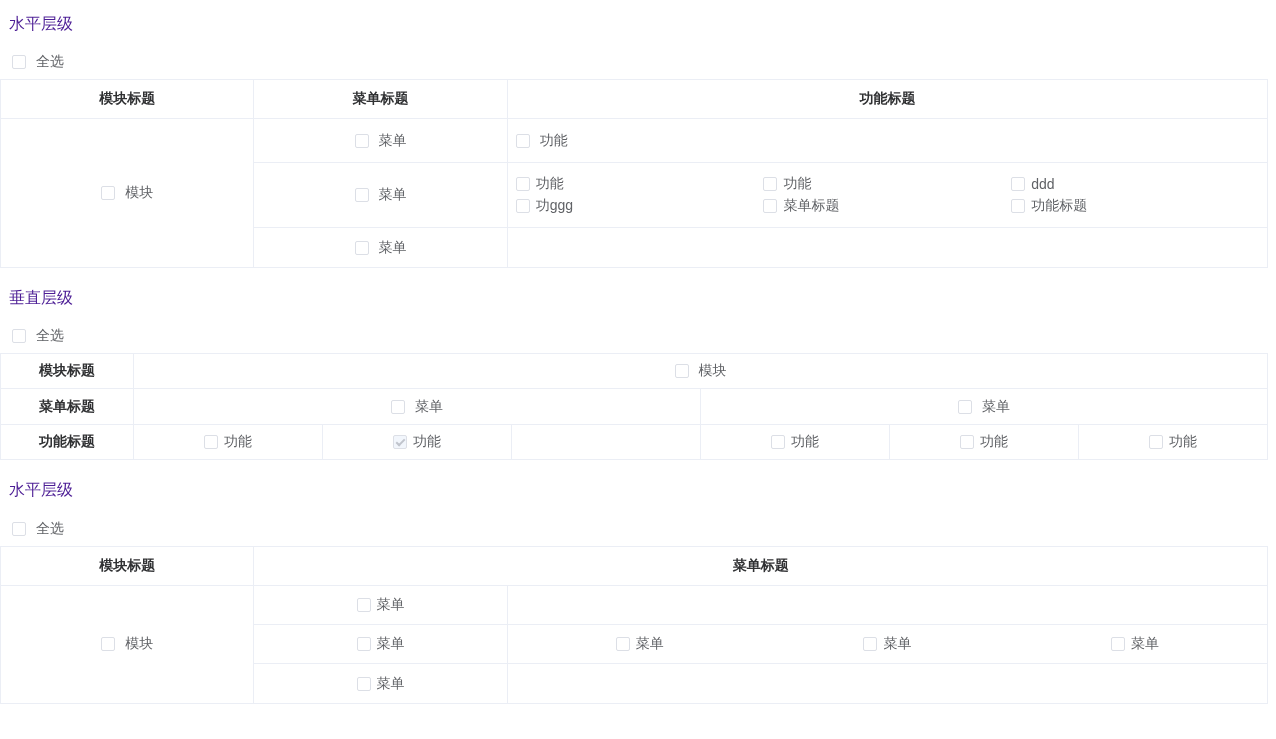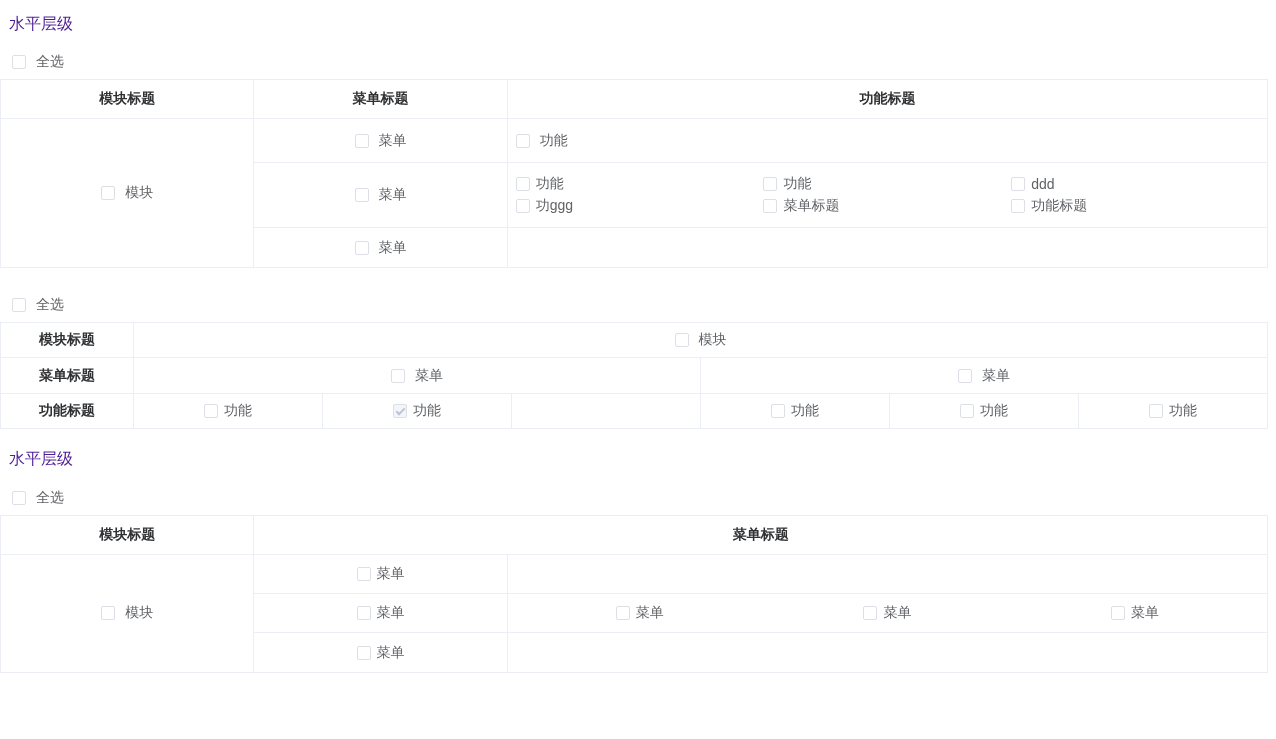--- a/index.html
+++ b/index.html
@@ -182,20 +182,21 @@
             <span class="cb-box"></span>
             <span class="cb-label">菜单</span>
           </label>
         </td>
         <td class="left-align"></td>
       </tr>
     </tbody>
   </table>
 
   
+  <div class="section-title">垂直层级</div>
   <label class="cb select-all">
     <span class="cb-box"></span>
     <span class="cb-label">全选</span>
   </label>
   <table class="vperm">
     <colgroup>
         <col class="hcol">
         <col>
         <col>
         <col>

